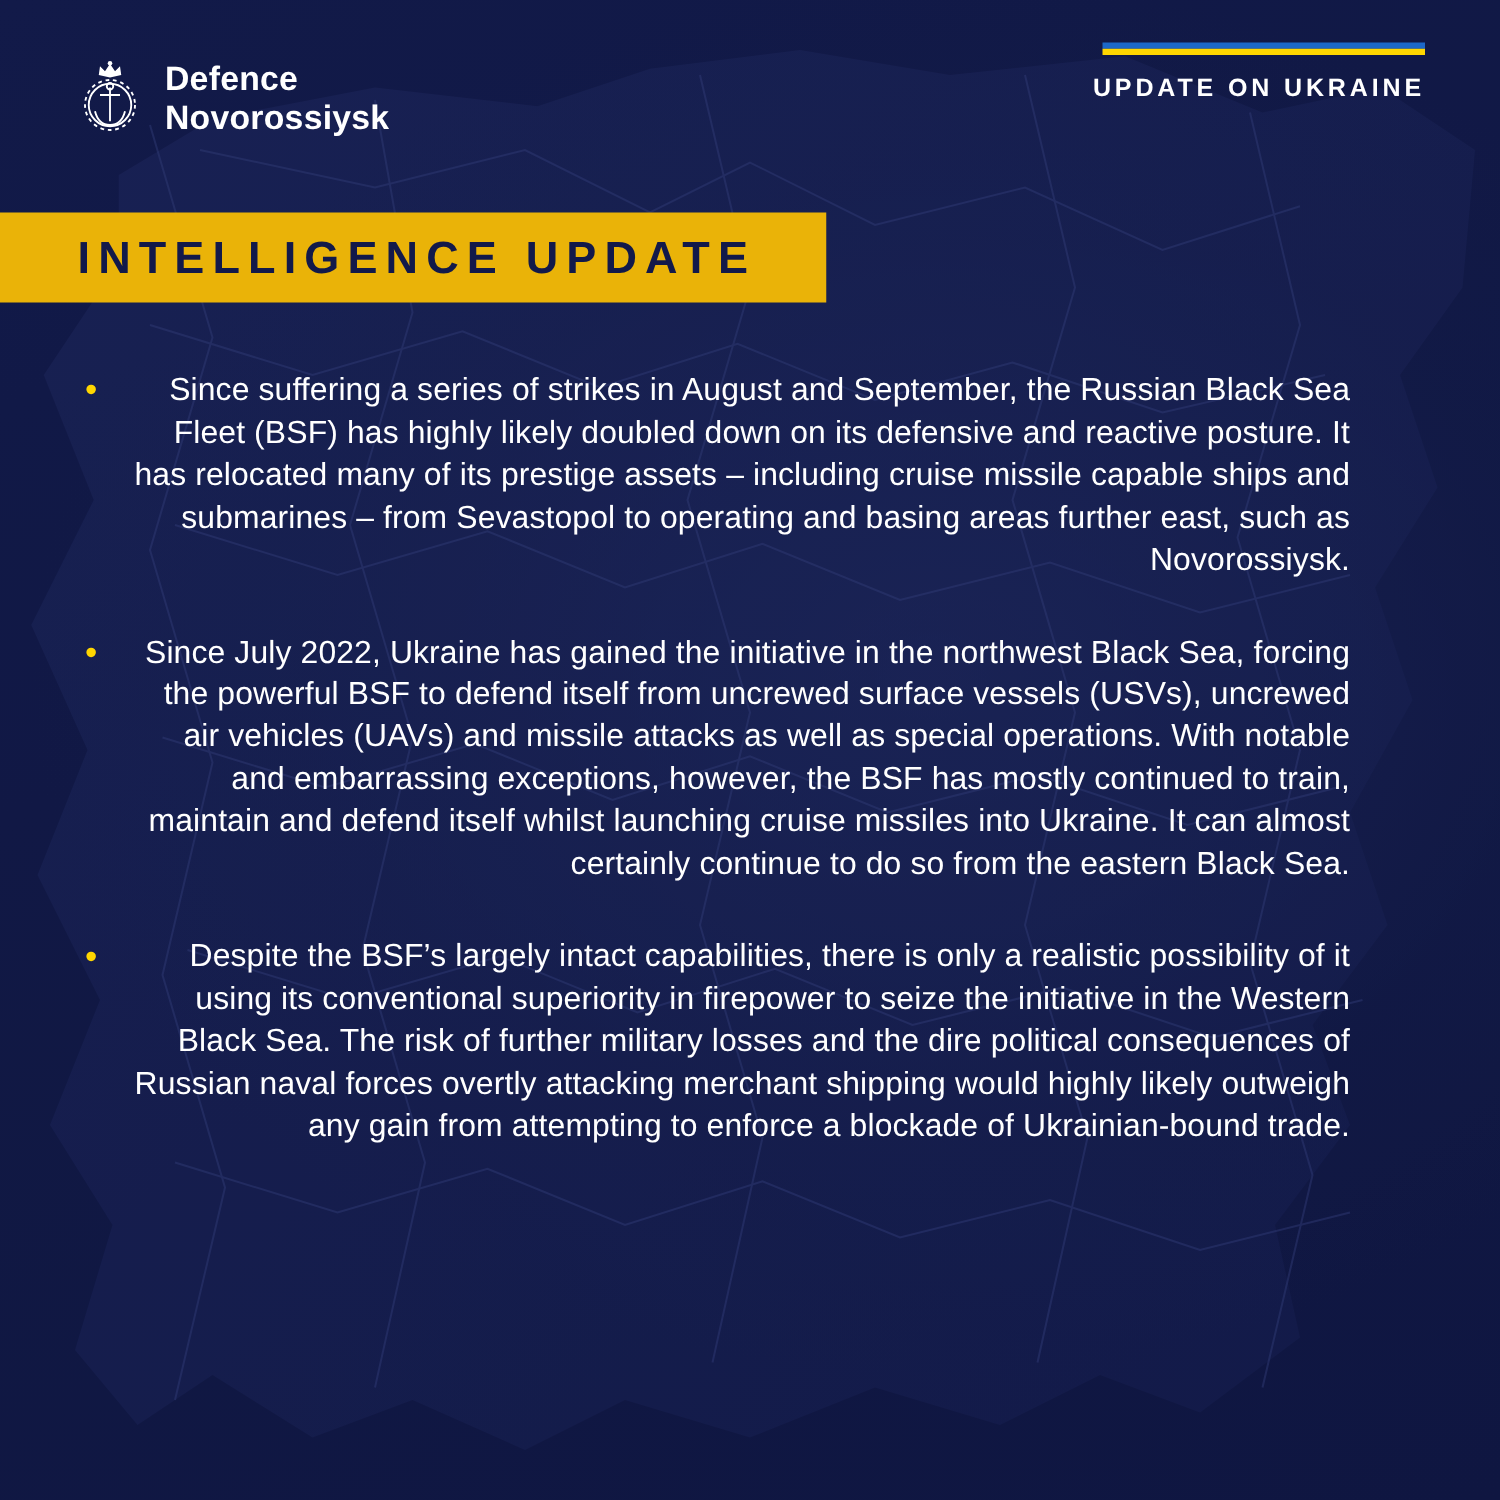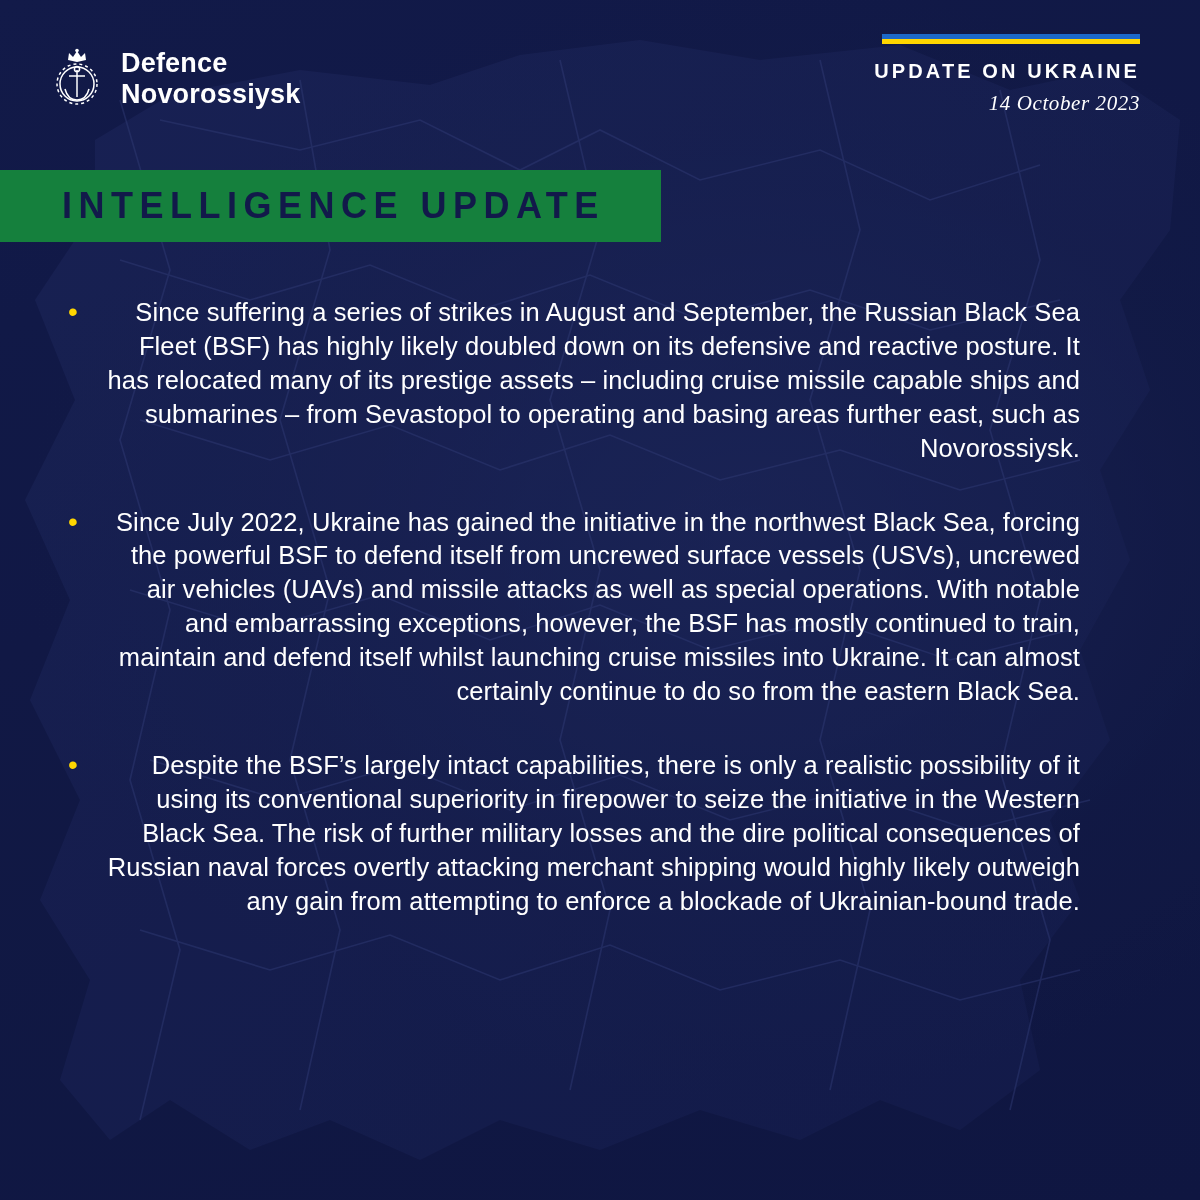--- a/index.html
+++ b/index.html
@@ -30,21 +30,21 @@
   
   .header {
     position: absolute;
     top: 0; left: 0; right: 0;
     height: 150px;
     z-index: 5;
   }
 
   .brand {
     position: absolute;
-    left: 51px;
+    left: 62px;
     top: 48px;
     display: flex;
     align-items: center;
     gap: 18px;
   }
 
   .crest {
     width: 52px;
     height: 62px;
     flex: none;
@@ -91,21 +91,21 @@
     font-size: 21px;
     letter-spacing: 0.6px;
   }
 
   
   .title-band {
     position: absolute;
     left: 0;
     top: 170px;
     height: 72px;
-    background: #15803d;
+    background: #eab308;
     padding: 0 56px 0 62px;
     display: flex;
     align-items: center;
     z-index: 5;
   }
   .title-band h1 {
     color: #12194a;
     font-size: 36px;
     font-weight: 700;
     letter-spacing: 6.5px;
@@ -205,21 +205,20 @@
     <div class="brand-text"><span>Defence</span><br><span>Novorossiysk</span></div>
   </div>
 
   <div class="flagbar">
     <div class="blue"></div>
     <div class="yellow"></div>
   </div>
 
   <div class="header-right">
     <div class="update-label">UPDATE ON UKRAINE</div>
-    <div class="update-date">14 October 2023</div>
   </div>
 </div>
 
 <div class="title-band">
   <h1>INTELLIGENCE UPDATE</h1>
 </div>
 
 <div class="content">
   <ul class="bullets">
     <li>Since suffering a series of strikes in August and September, the Russian Black Sea Fleet (BSF) has highly likely doubled down on its defensive and reactive posture. It has relocated many of its prestige assets – including cruise missile capable ships and submarines – from Sevastopol to operating and basing areas further east, such as Novorossiysk.</li>

